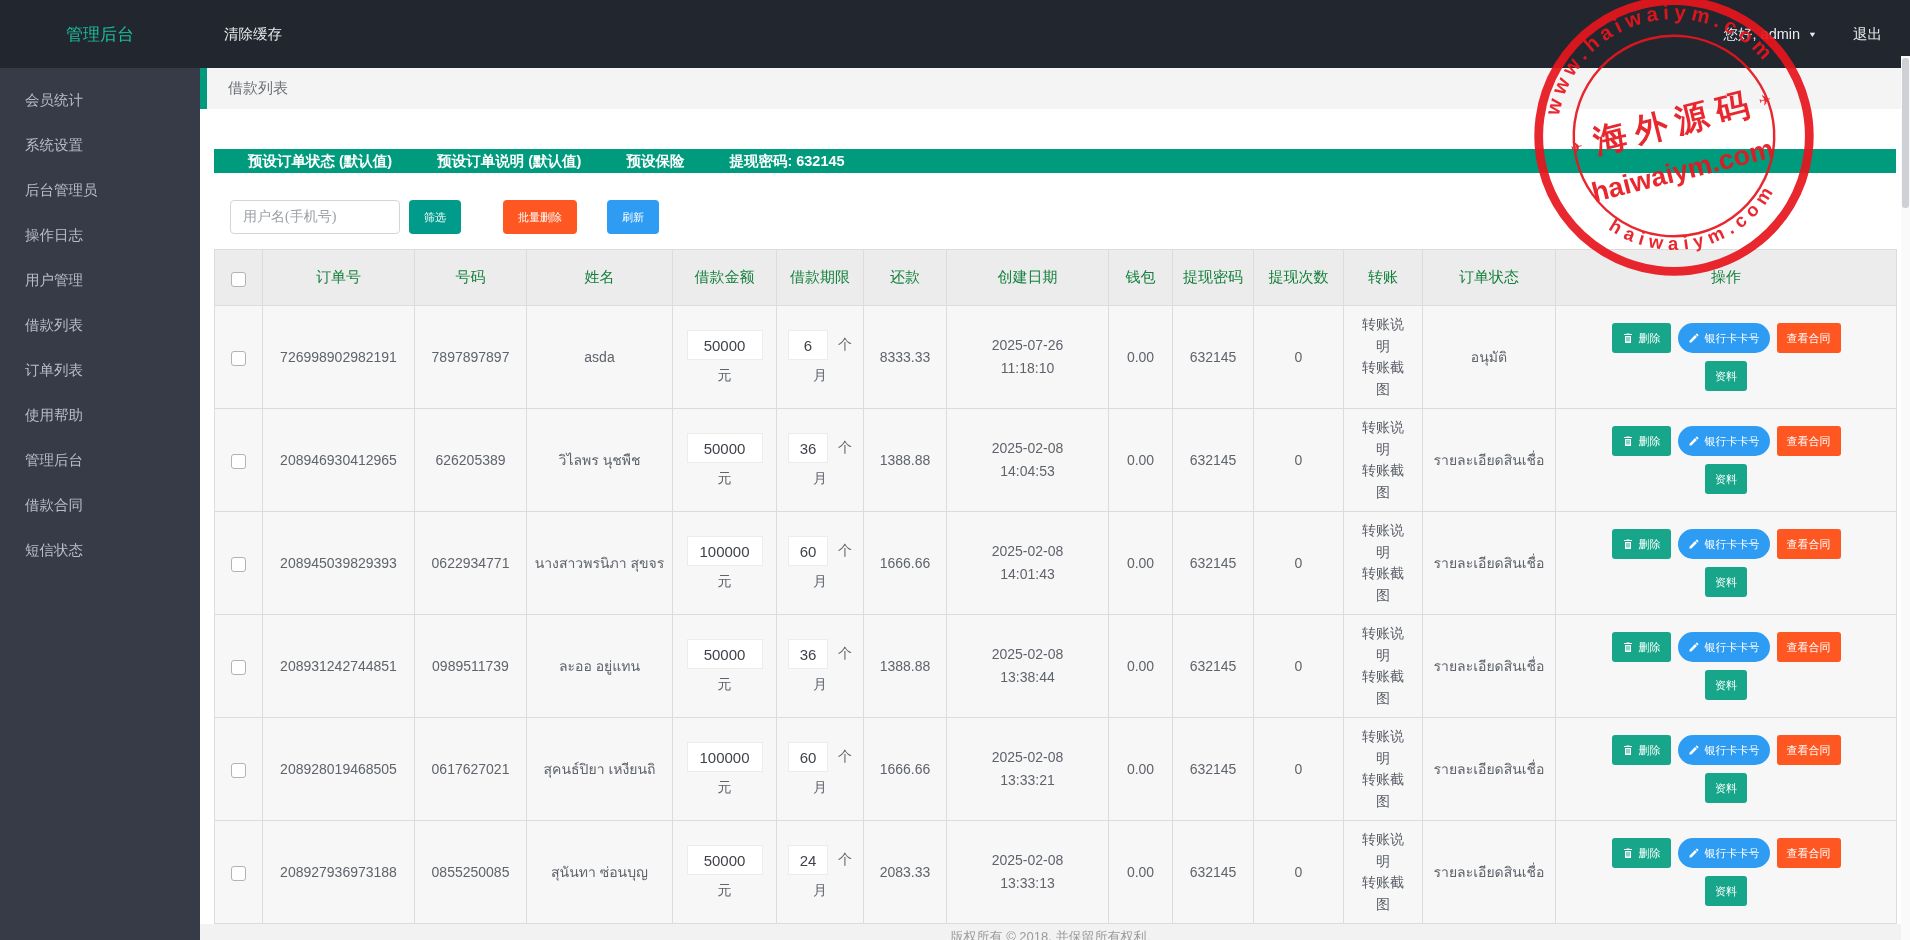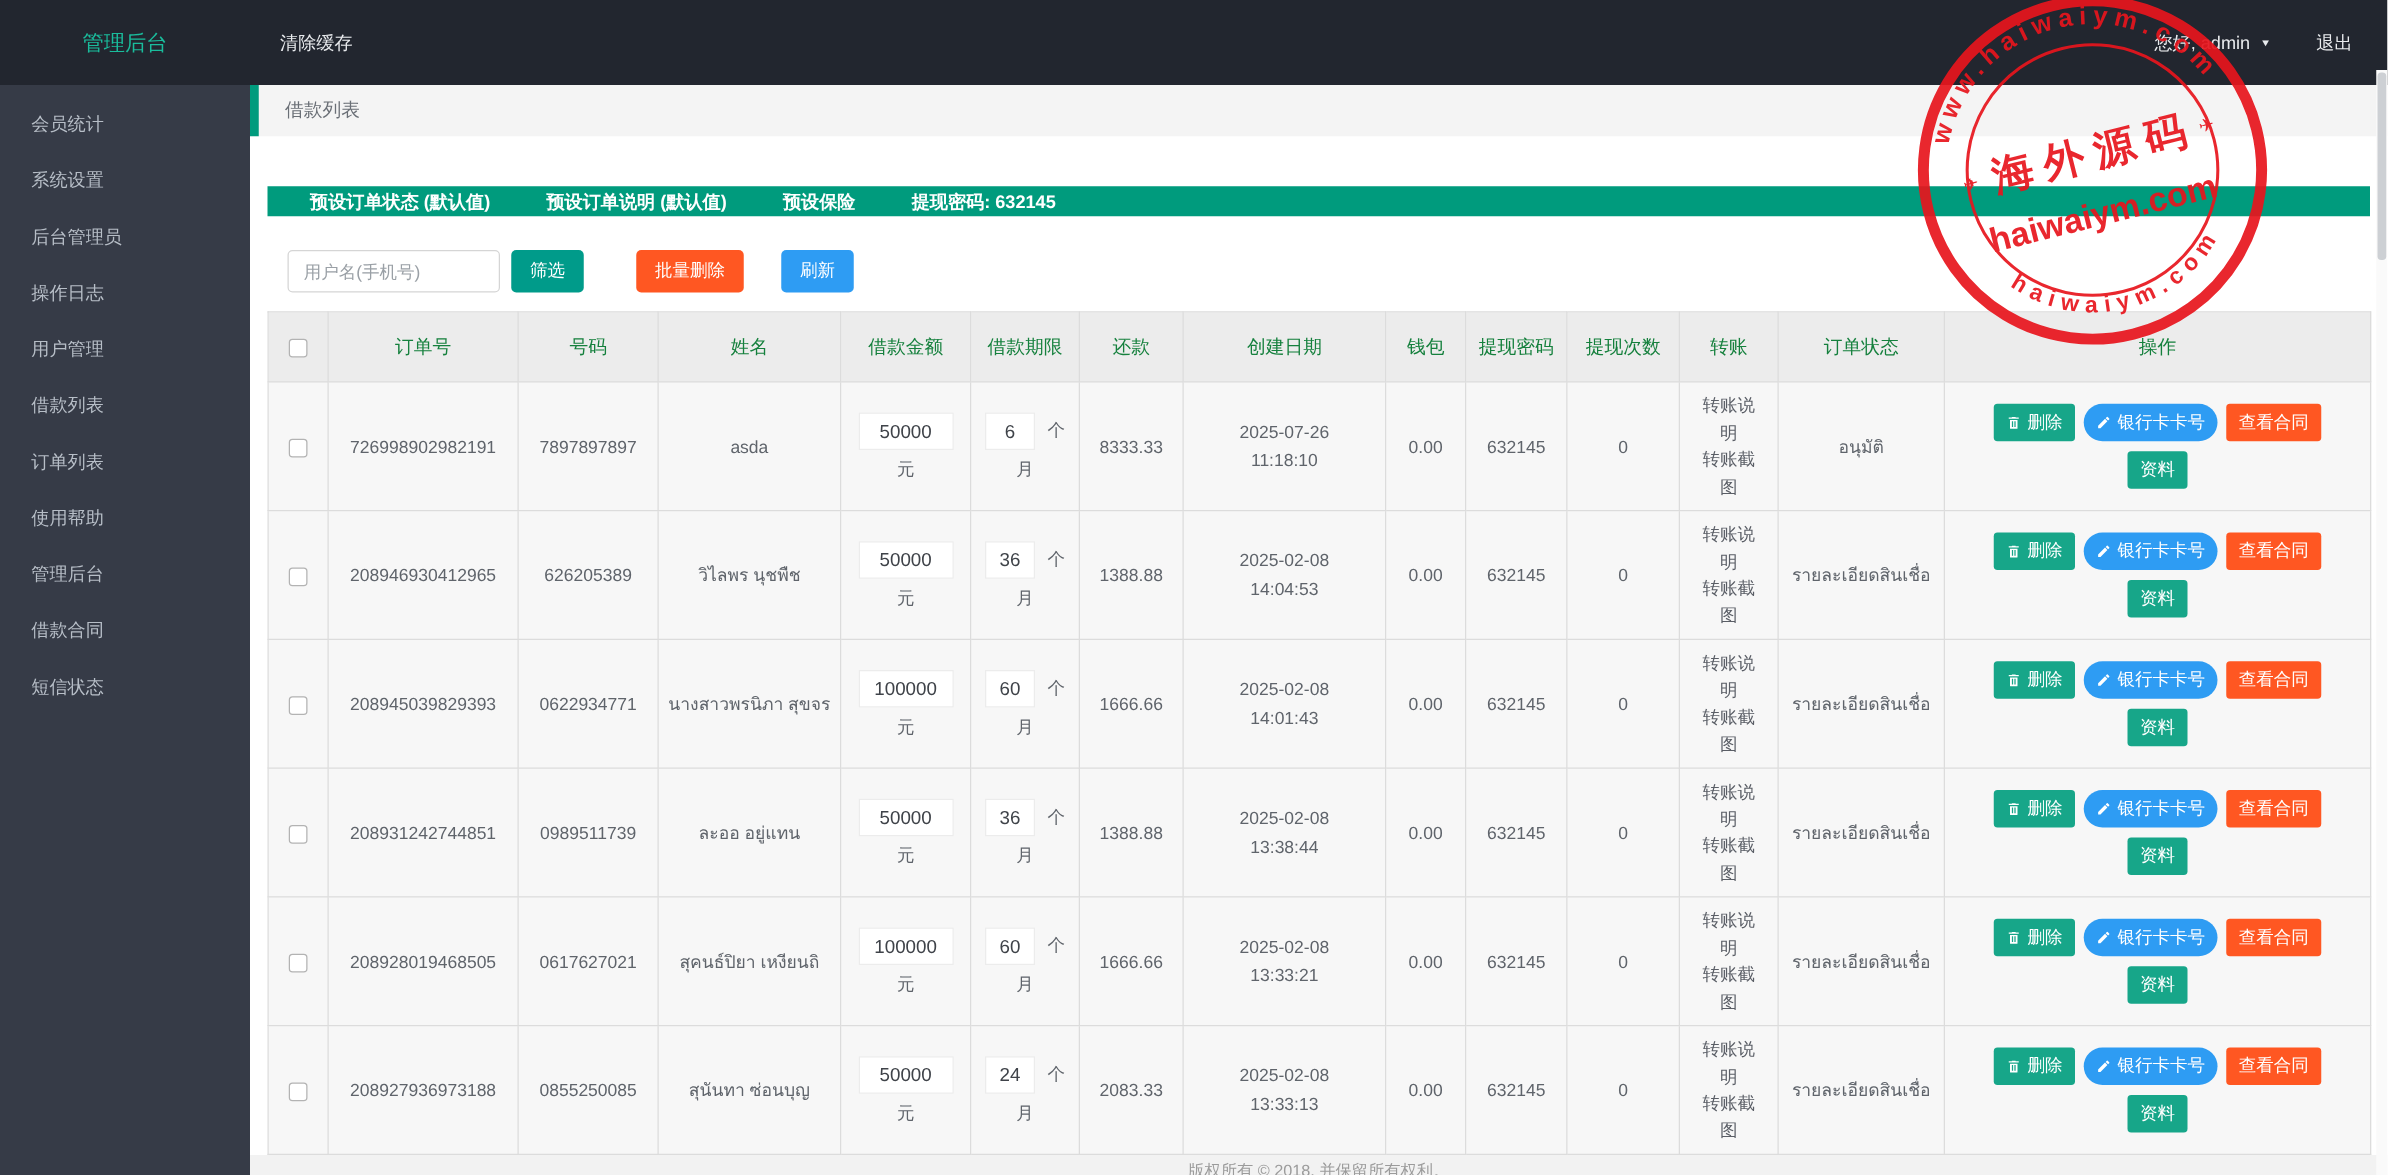--- a/index.html
+++ b/index.html
@@ -22,25 +22,25 @@
   .sidebar { width:200px; flex-shrink:0; background:#363b47; padding-top:10px; }
   .side-item { height:45px; line-height:45px; padding-left:25px; color:#b7bec7; font-size:14.5px; cursor:pointer; }
   .main { flex:1; min-width:0; display:flex; flex-direction:column; background:#fff; }
   .breadcrumb-bar { height:42px; background:#f4f4f4; border-left:7px solid #009b7d;
     display:flex; align-items:center; padding-left:21px; color:#6a6f76; font-size:15px; }
   .content { flex:1; padding:40px 14px 0; }
   
   .preset-bar { height:24px; background:#009b7d; display:flex; align-items:center; gap:45px; padding-left:34px; }
   .preset-item { color:#fff; font-weight:bold; font-size:14.5px; white-space:nowrap; cursor:pointer; }
   
-  .filter-row { margin-top:27px; display:flex; padding-left:16px; }
+  .filter-row { margin-top:27px; display:flex; padding-left:16px;font-family:Liberation Serif, serif; }
   .search-input { width:170px; height:34px; border:1px solid #d5d5d5; border-radius:4px;
     padding:0 12px; font-size:14px; color:#333; outline:none; font-family:inherit; }
   .search-input::placeholder { color:#9aa0a6; }
-  .btn { height:34px; border:none; border-radius:4px; color:#fff; font-size:14px;
+  .btn { height:34px; border:none; border-radius:4px; color:#fff; font-size:11px;
     padding:0 15px; cursor:pointer; font-family:inherit; }
   .btn-filter { background:#009b8a; margin-left:9px; }
   .btn-bulk { background:#ff5722; margin-left:42px; }
   .btn-refresh { background:#2e9cf3; margin-left:30px; }
   
   table.grid { margin-top:15px; width:100%; border-collapse:collapse; table-layout:fixed; }
   .grid th, .grid td { border:1px solid #dcdcdc; text-align:center; vertical-align:middle; }
   .grid th { height:56px; background:#ececec; color:#15803d; font-weight:400; font-size:15px; padding:2px; }
   .grid td { height:103px; background:#f7f7f7; color:#5f646b; font-size:14px; padding:4px 3px; word-wrap:break-word; }
   .checkbox { display:inline-block; width:15px; height:15px; background:#fff;
@@ -49,21 +49,21 @@
     font-size:15px; color:#3f4349; border:1px solid #ececec; }
   .valbox.small { width:40px; margin:0; }
   .term-top { display:flex; align-items:center; justify-content:center; gap:10px; }
   .unit-below { margin-top:7px; color:#5f646b; }
   .date-line { display:block; line-height:1.7; }
   .transfer-text { width:48px; margin:0 auto; line-height:1.55; color:#5a5e66; cursor:pointer; }
   .status-text { padding:0 5px; line-height:1.5; }
   .actions { display:flex; justify-content:center; align-items:center; gap:7px; }
   .actions-row2 { margin-top:8px; }
   .abtn { display:inline-flex; align-items:center; gap:5px;
-    border:none; border-radius:3px; color:#fff; font-size:14px; height:30px;
+    border:none; border-radius:3px; color:#fff; font-size:11px; height:30px;
     padding:0 10px; cursor:pointer; font-family:inherit; white-space:nowrap; }
   .abtn-green { background:#17a689; }
   .abtn-blue { background:#2e9cf3;border-radius:15px; }
   .abtn-orange { background:#ff5722; }
   .abtn svg { flex-shrink:0; }
   
   .footer { height:28px; background:#f2f2f2; text-align:center; color:#9b9b9b;
     font-size:13px; line-height:26px; }
   
   .stamp { position:absolute; left:1528px; top:-10px; width:292px; height:292px;

